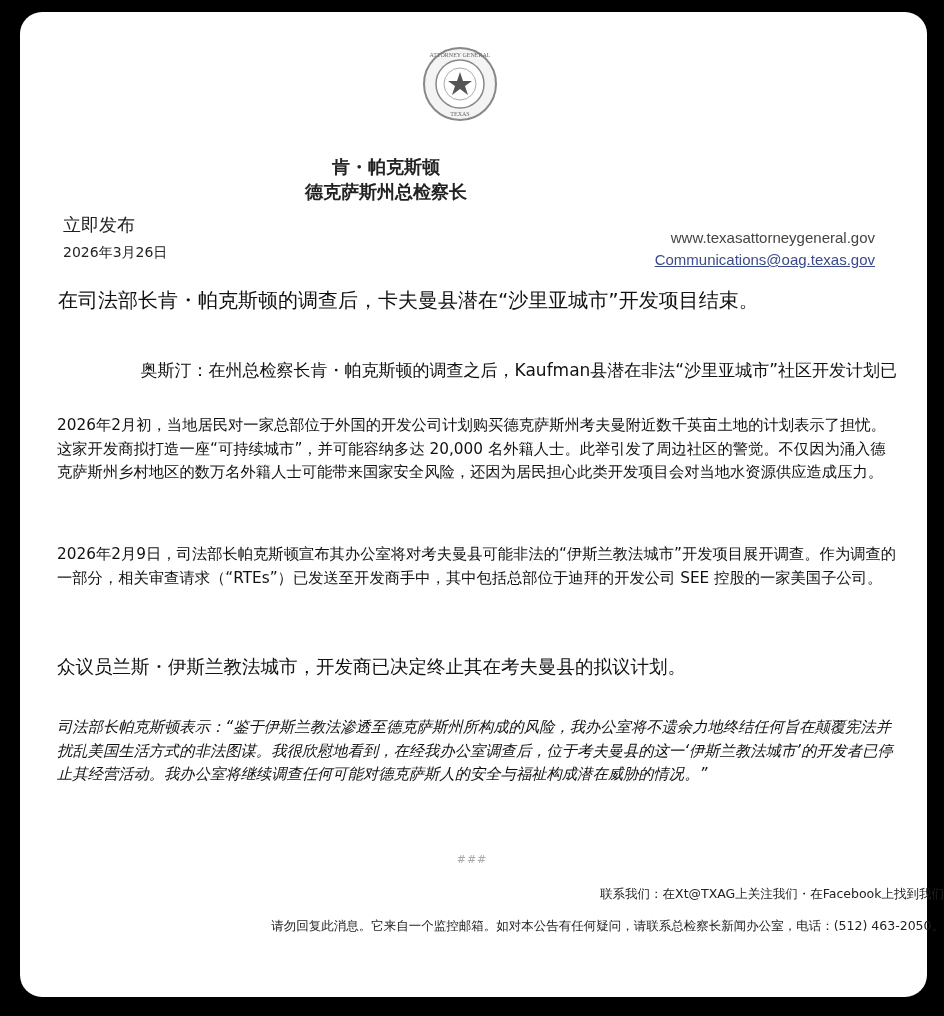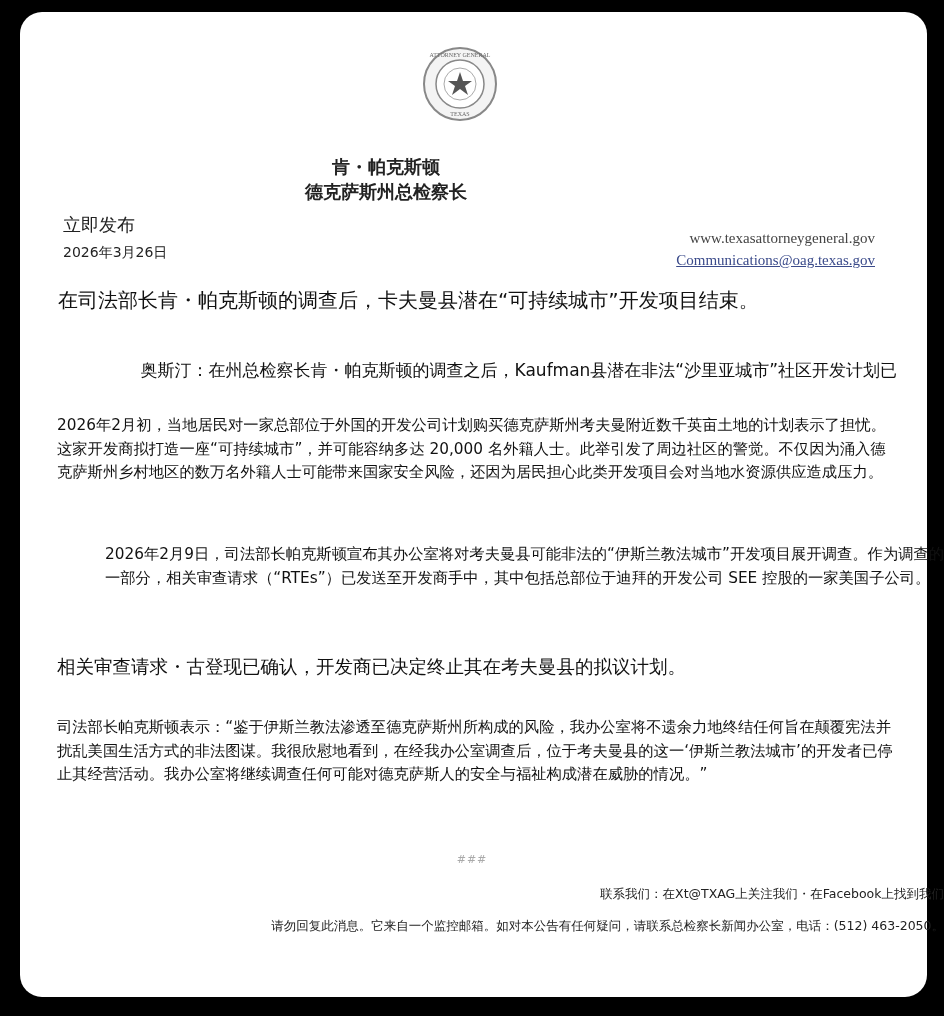--- a/index.html
+++ b/index.html
@@ -16,40 +16,40 @@
     position: absolute; left: 422px; top: 46px; width: 76px; height: 76px;
   }
   .hdr-name {
     position: absolute; left: 0; width: 772px; text-align: center;
     font-size: 18px; font-weight: bold; color: #222;
   }
   .rel { position: absolute; left: 63px; top: 213px; font-size: 18px; color: #222; }
   .date { position: absolute; left: 63px; top: 244px; font-size: 14px; color: #222; text-align: center; }
   .contact {
     position: absolute; right: 69px; top: 227px; text-align: right;
-    font-family: Liberation Serif, serif; font-size: 15px; color: #444; line-height: 22px;
+    font-family: Liberation Sans, sans-serif; font-size: 15px; color: #444; line-height: 22px;
   }
   .contact .email { color: #3a4a8a; text-decoration: underline; }
   .headline {
     position: absolute; left: 58px; top: 287px; font-size: 20px; color: #111; white-space: nowrap;
   }
   .sub {
     position: absolute; left: 57px; top: 358px; width: 840px;
     font-size: 17px; line-height: 24px; color: #111; text-align: right;
   }
   .para {
     position: absolute; left: 57px; width: 840px;
     font-size: 15.3px; line-height: 23.5px; color: #111;
   }
   .p1 { top: 414px; }
-  .p2 { top: 543px; margin-left: 48px; }
+  .p2 { top: 543px; }
   .callout {
     position: absolute; left: 57px; top: 654px; font-size: 18.5px; color: #111; white-space: nowrap;
   }
-  .p3 { top: 716px; }
+  .p3 { top: 716px; font-style: italic; }
   .sep {
     position: absolute; left: 0; width: 944px; top: 853px; text-align: center;
     font-size: 11px; color: #aaa; letter-spacing: 1px;
   }
   .foot {
     position: absolute; left: 0; width: 944px; text-align: right;
     font-size: 12.5px; color: #222;
   }
   .f1 { top: 886px; }
   .f2 { top: 910px; margin-top: 8px; }
@@ -72,26 +72,26 @@
 <div class="hdr-name" style="top:180px;">德克萨斯州总检察长</div>
 
 <div class="rel">立即发布</div>
 <div class="date">2026年3月26日</div>
 
 <div class="contact">
   <div>www.texasattorneygeneral.gov</div>
   <div class="email">Communications@oag.texas.gov</div>
 </div>
 
-<div class="headline">在司法部长肯・帕克斯顿的调查后，卡夫曼县潜在“可持续城市”开发项目结束。</div>
+<div class="headline">在司法部长肯・帕克斯顿的调查后，卡夫曼县潜在“沙里亚城市”开发项目结束。</div>
 
 <div class="sub">奥斯汀：在州总检察长肯・帕克斯顿的调查之后，Kaufman县潜在非法“沙里亚城市”社区开发计划已</div>
 
 <div class="para p1">2026年2月初，当地居民对一家总部位于外国的开发公司计划购买德克萨斯州考夫曼附近数千英亩土地的计划表示了担忧。这家开发商拟打造一座“可持续城市”，并可能容纳多达 20,000 名外籍人士。此举引发了周边社区的警觉。不仅因为涌入德克萨斯州乡村地区的数万名外籍人士可能带来国家安全风险，还因为居民担心此类开发项目会对当地水资源供应造成压力。</div>
 <div class="para p2">2026年2月9日，司法部长帕克斯顿宣布其办公室将对考夫曼县可能非法的“伊斯兰教法城市”开发项目展开调查。作为调查的一部分，相关审查请求（“RTEs”）已发送至开发商手中，其中包括总部位于迪拜的开发公司 SEE 控股的一家美国子公司。</div>
 
-<div class="callout">相关审查请求・古登现已确认，开发商已决定终止其在考夫曼县的拟议计划。</div>
+<div class="callout">众议员兰斯・伊斯兰教法城市，开发商已决定终止其在考夫曼县的拟议计划。</div>
 
 <div class="para p3">司法部长帕克斯顿表示：“鉴于伊斯兰教法渗透至德克萨斯州所构成的风险，我办公室将不遗余力地终结任何旨在颠覆宪法并扰乱美国生活方式的非法图谋。我很欣慰地看到，在经我办公室调查后，位于考夫曼县的这一‘伊斯兰教法城市’的开发者已停止其经营活动。我办公室将继续调查任何可能对德克萨斯人的安全与福祉构成潜在威胁的情况。”</div>
 
 <div class="sep">###</div>
 <div class="foot f1">联系我们：在Xt@TXAG上关注我们・在Facebook上找到我们</div>
 <div class="foot f2">请勿回复此消息。它来自一个监控邮箱。如对本公告有任何疑问，请联系总检察长新闻办公室，电话：(512) 463-2050。</div>
 
 </body></html>

